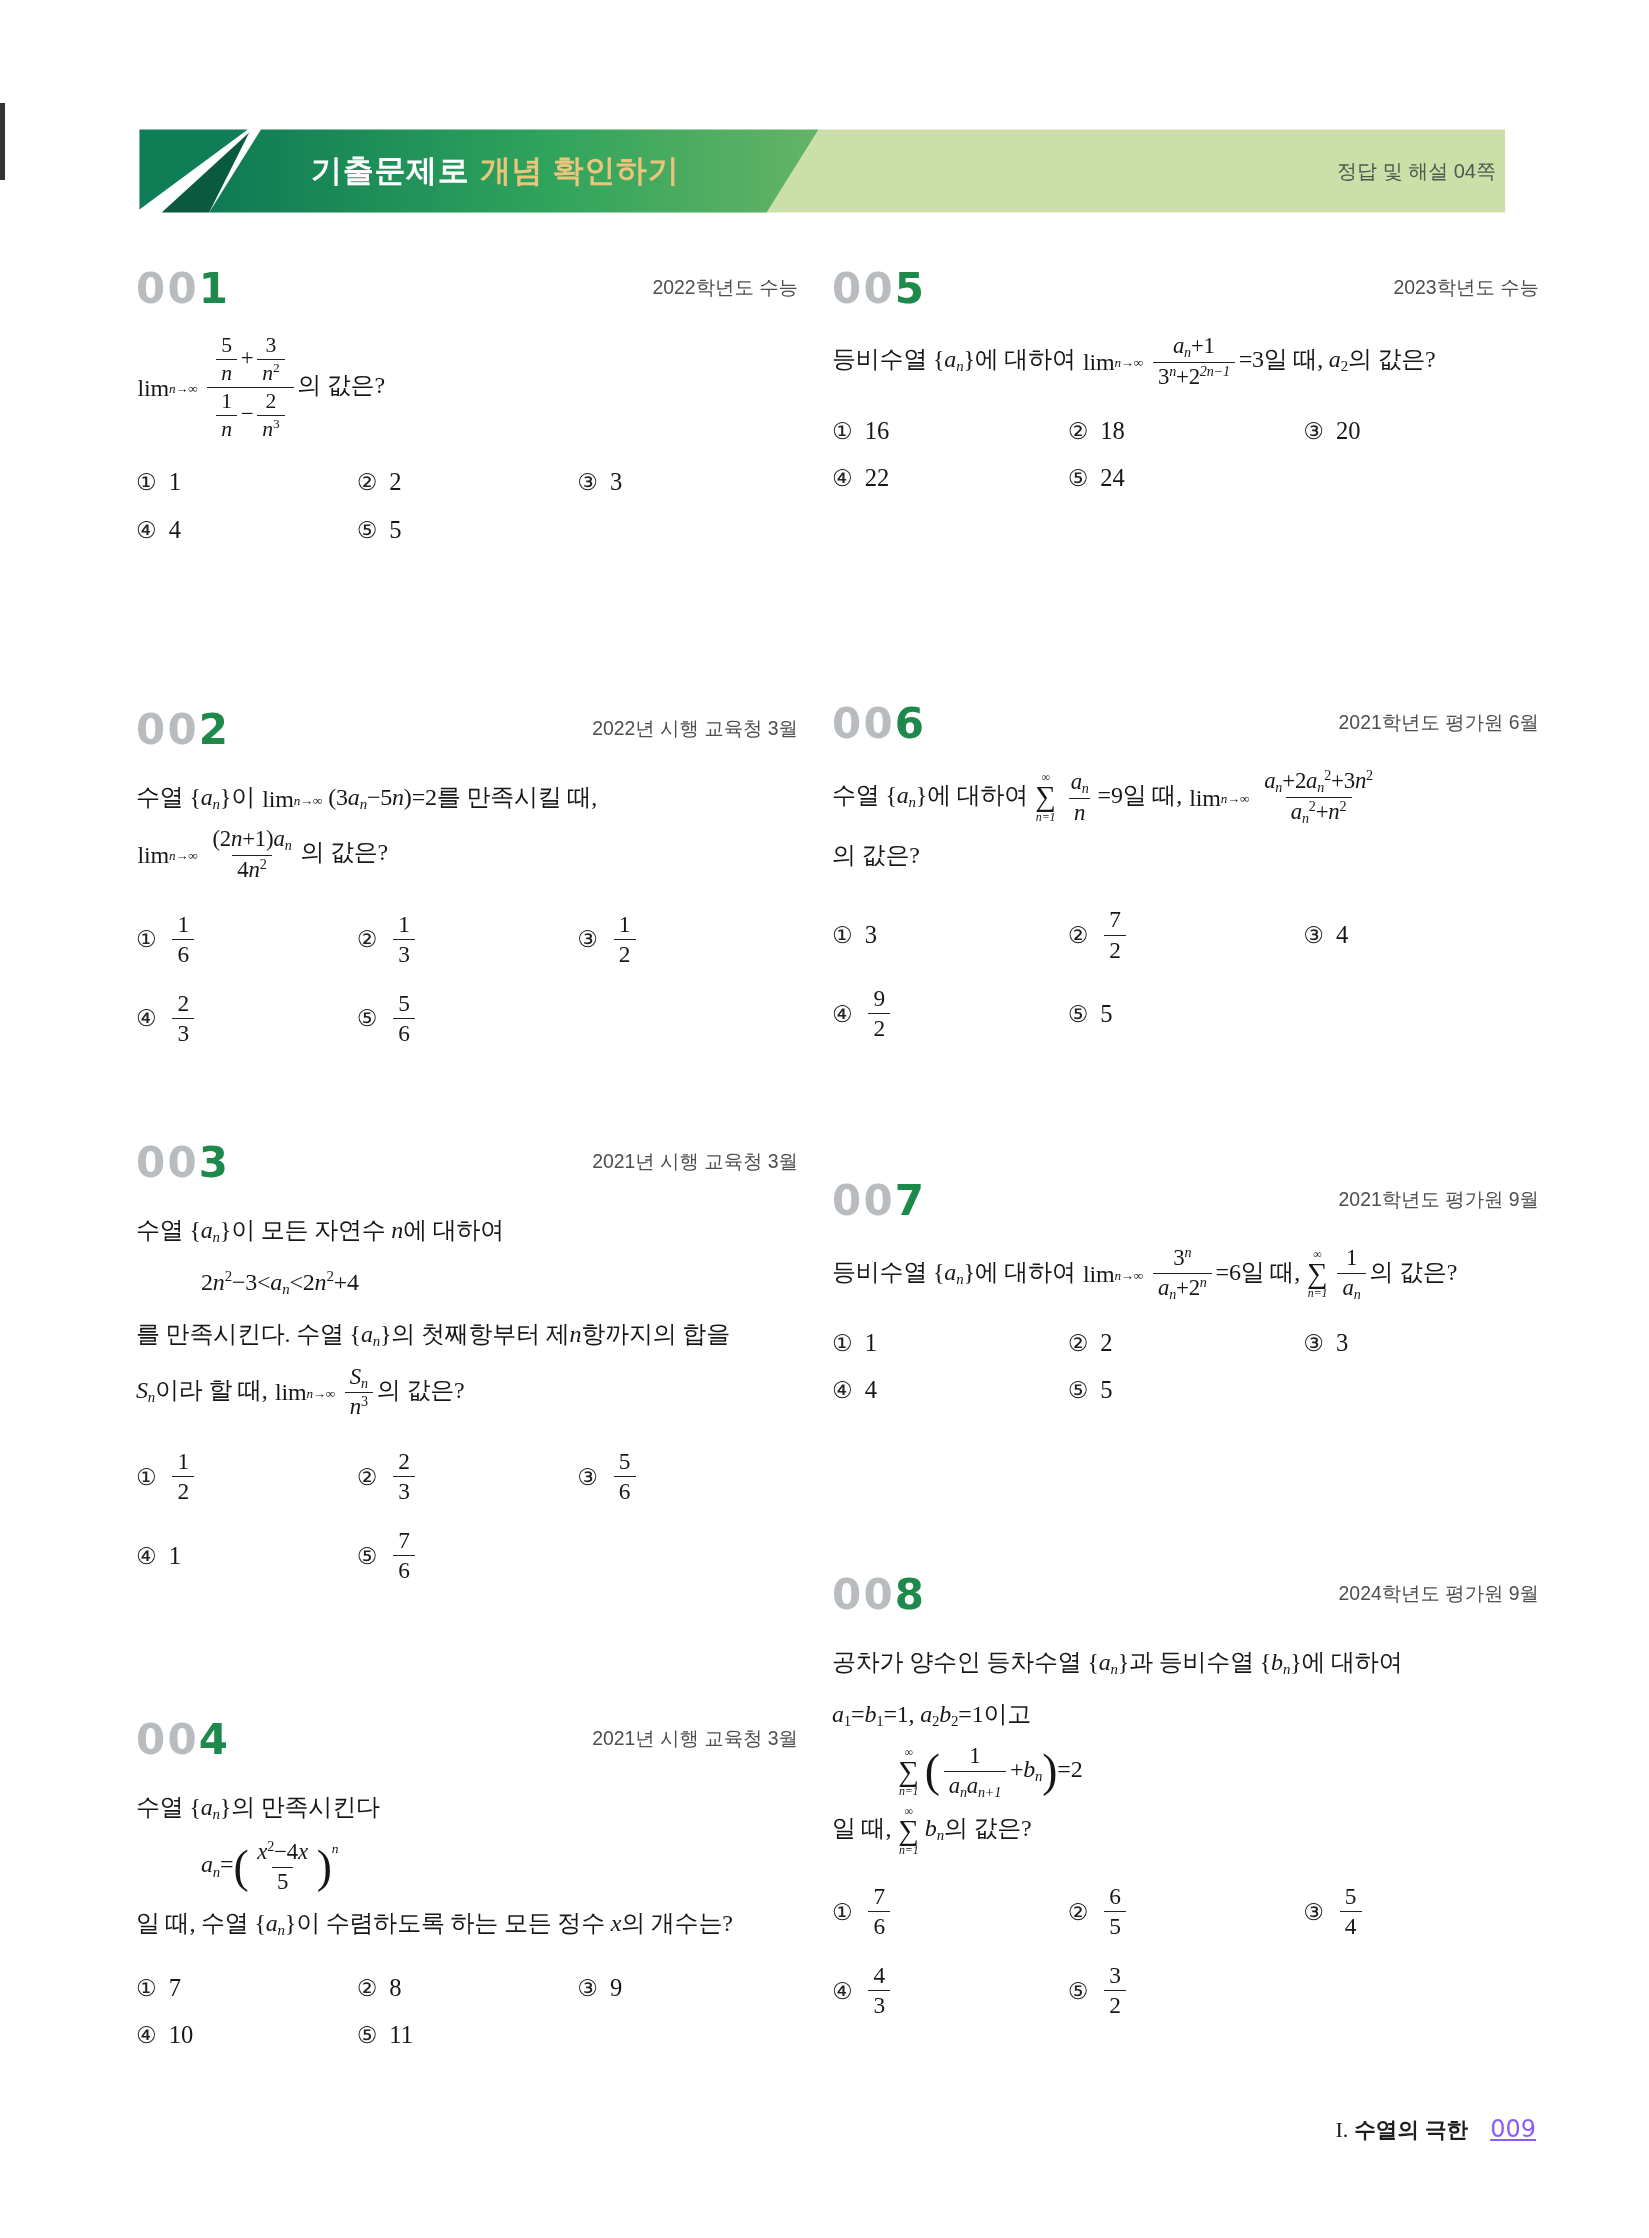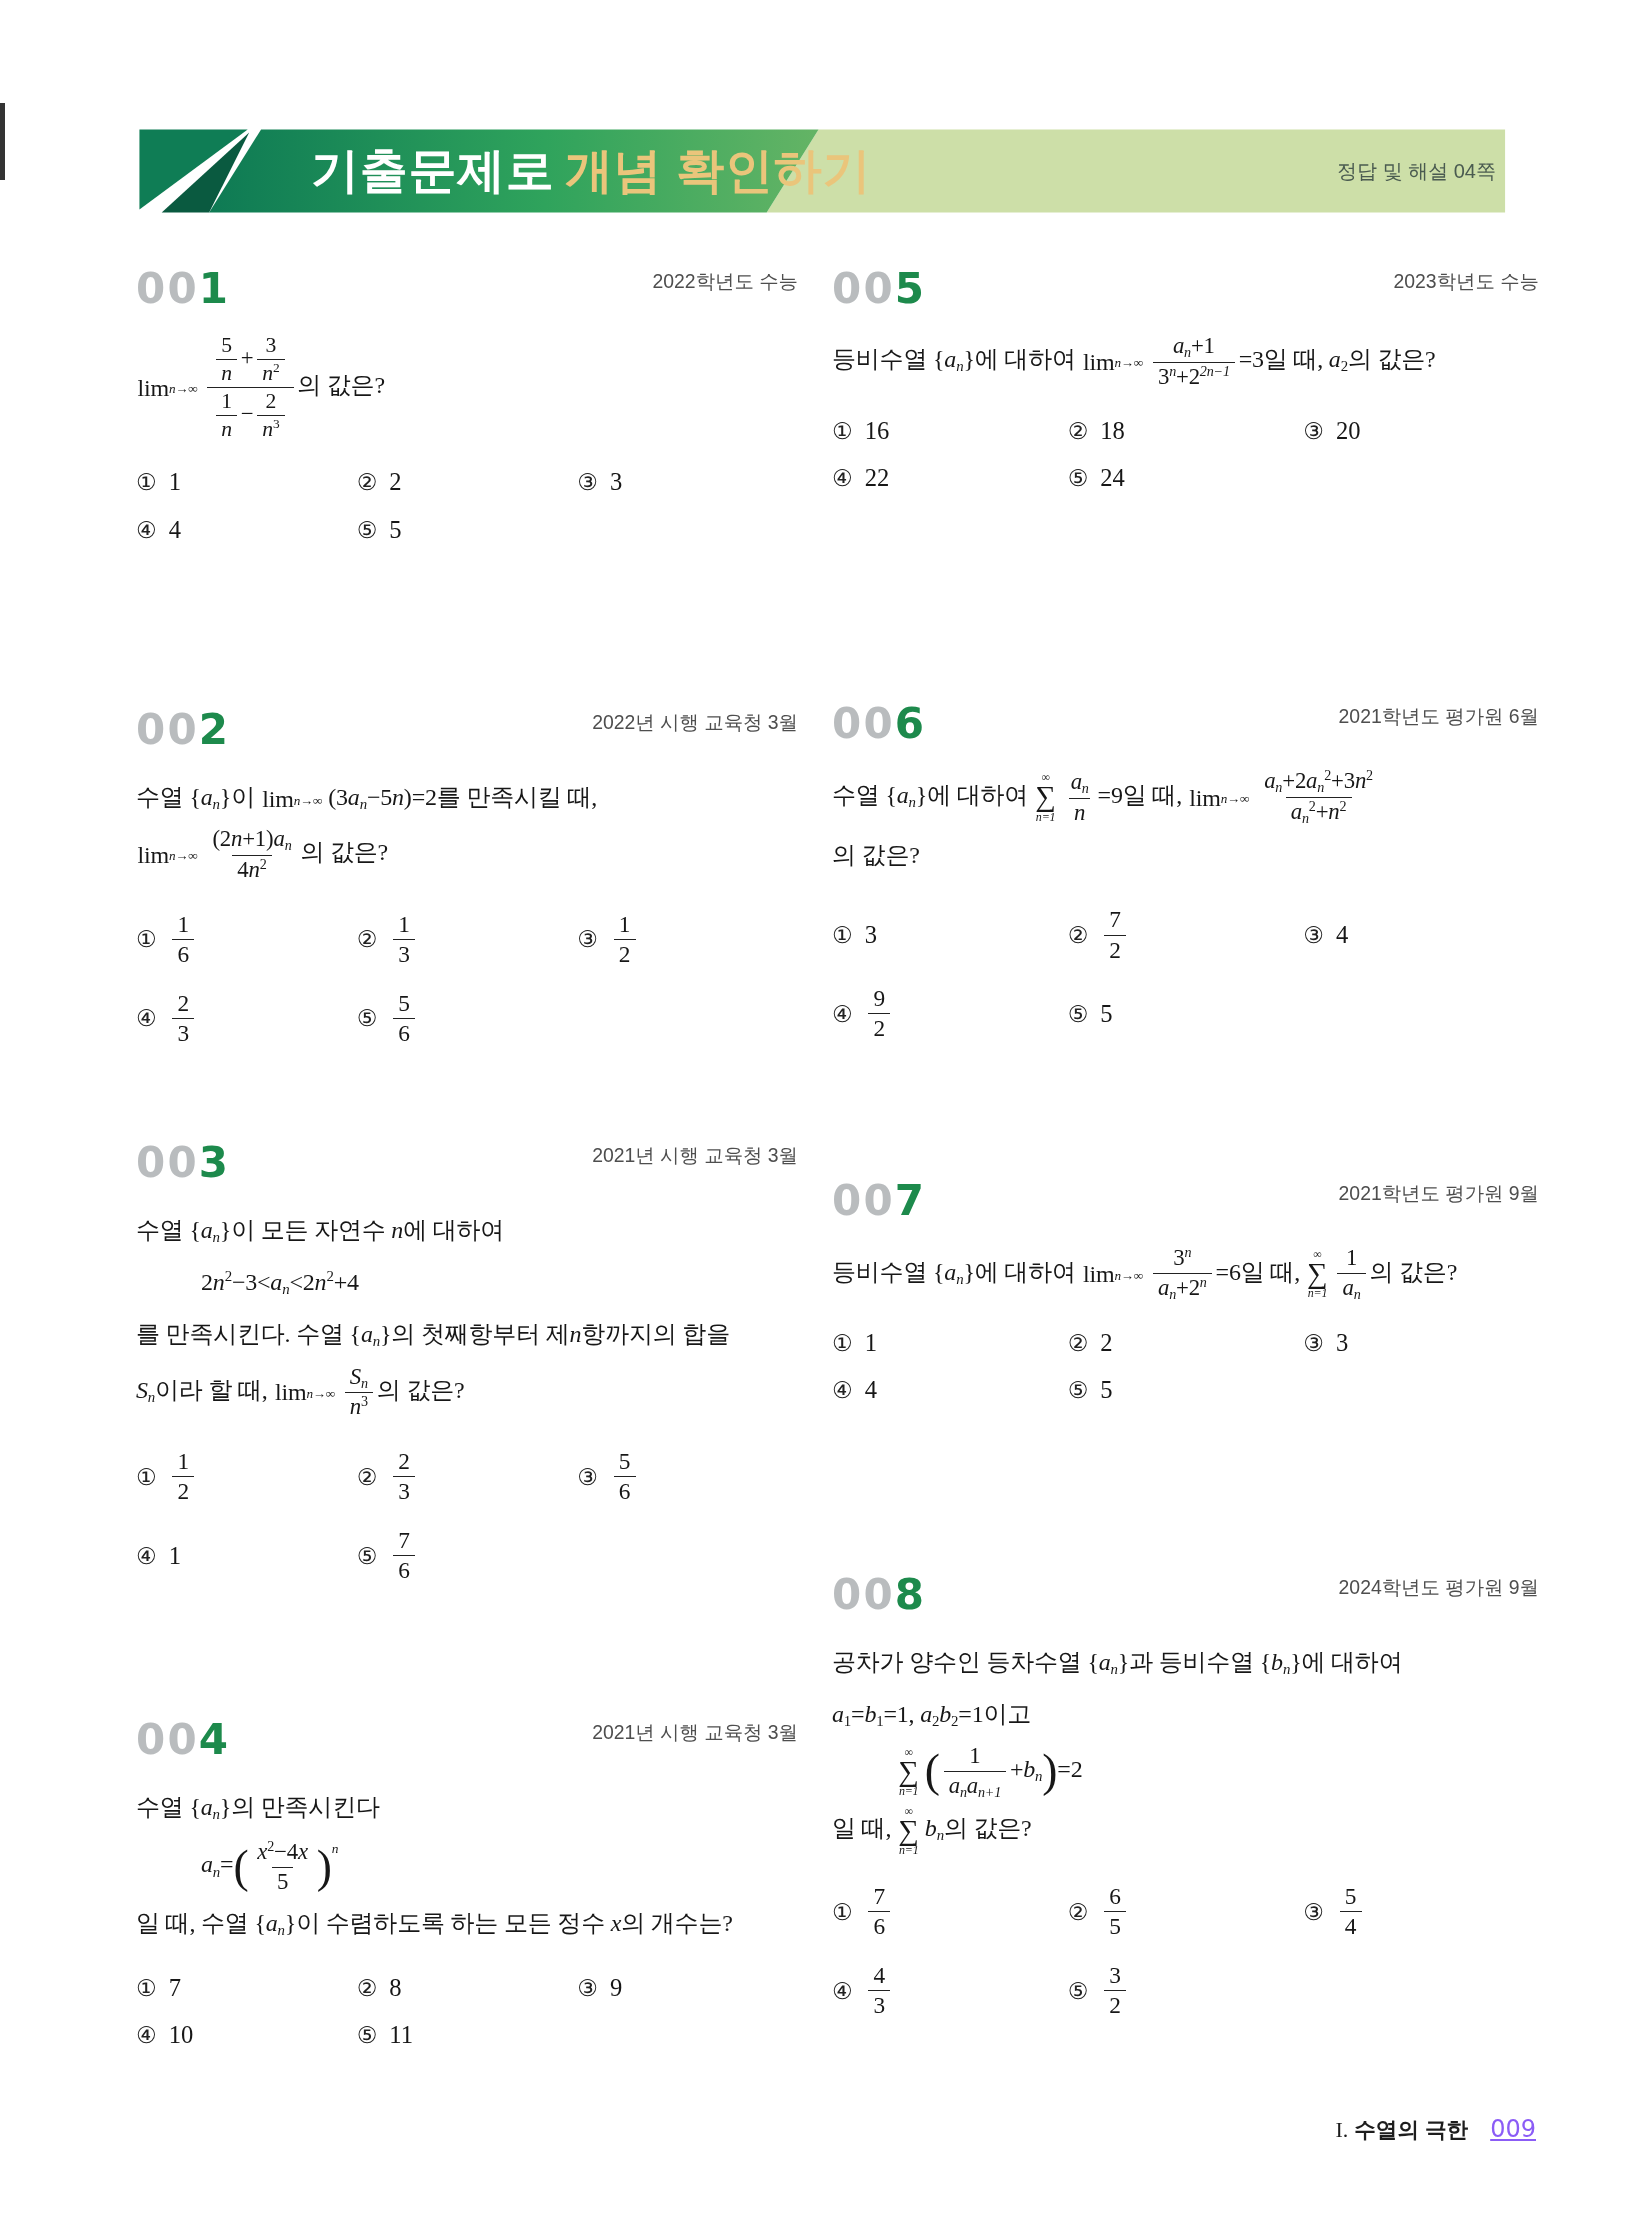--- a/index.html
+++ b/index.html
@@ -8,33 +8,33 @@
     font-family:"Liberation Serif", serif; color:#171717; overflow:hidden;
   }
   
   .edge-tab{position:absolute; left:0; top:103px; width:5.2px; height:77px; background:#333;}
 
   
   .banner{position:absolute; left:0; top:128px; width:1649px; height:86px;}
   .banner svg{position:absolute; left:0; top:0;}
   .banner-title{
     position:absolute; left:311px; top:50%; transform:translateY(-50%);
-    font-family:"Liberation Sans", sans-serif; font-weight:bold; font-size:48px; letter-spacing:0.7px;
+    font-family:"Liberation Sans", sans-serif; font-weight:bold; font-size:31px; letter-spacing:0.7px;
     white-space:nowrap;
   }
   .banner-title .tw{color:#ffffff;}
   .banner-title .tg{color:#eac57b; margin-left:10.4px;}
   .banner-note{
     position:absolute; right:153px; top:50%; transform:translateY(-50%);
     font-family:"Liberation Sans", sans-serif; font-size:20px; color:#4a5b50; white-space:nowrap;
   }
 
   
   .problem{position:absolute;}
-  .phead{display:flex; justify-content:space-between; align-items:flex-start; margin-bottom:22px;}
+  .phead{display:flex; justify-content:space-between; align-items:center; margin-bottom:22px;}
   .pnum{font-family:"DejaVu Sans", sans-serif; font-weight:800; font-size:42px; line-height:1; letter-spacing:2.2px;}
   .pnum .gray{color:#b9bcbe;}
   .pnum .green{color:#1d8a4c;}
   .psrc{font-family:"Liberation Sans", sans-serif; font-size:19.4px; color:#4e4e4e; padding-bottom:3px;}
 
   .pbody{font-size:24px; line-height:2.05; letter-spacing:-0.2px;}
   .line{margin:3px 0; display:block;}
   .line.display{margin-left:65px;}
 
   .kr{}

